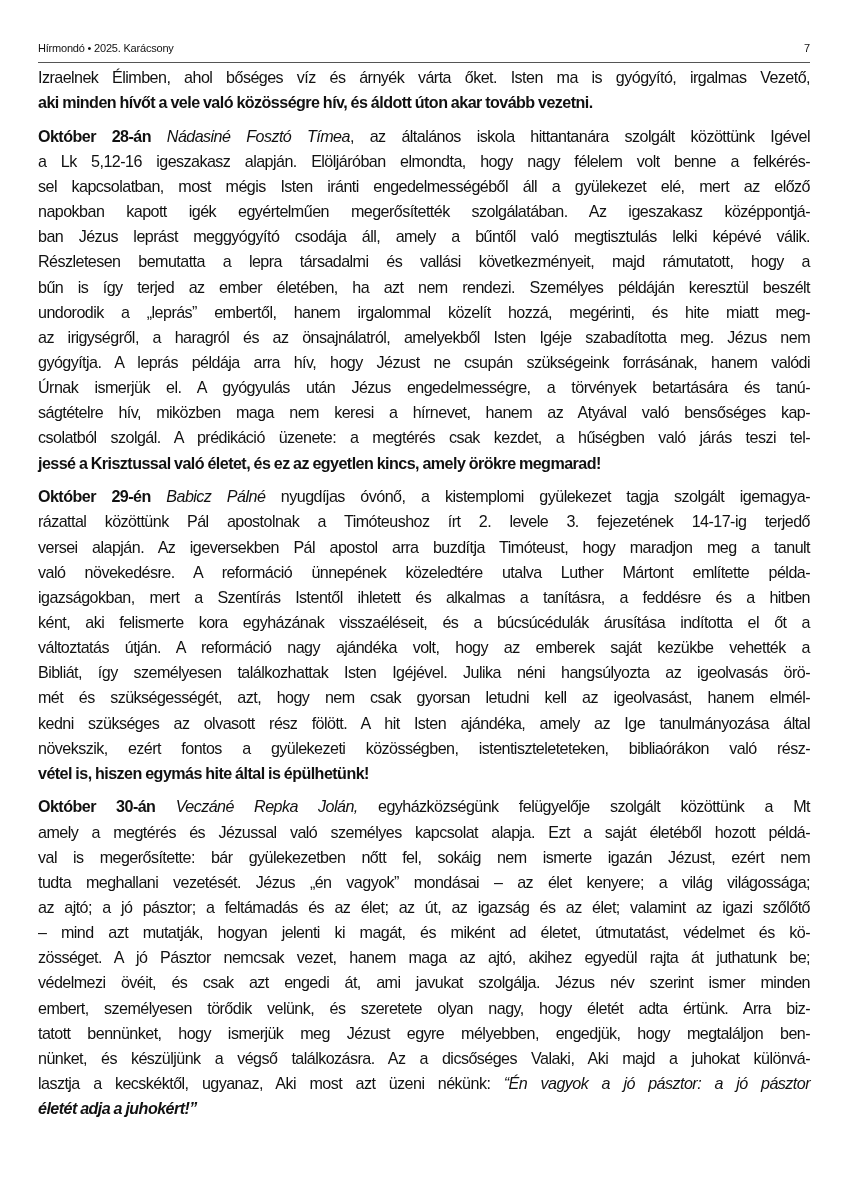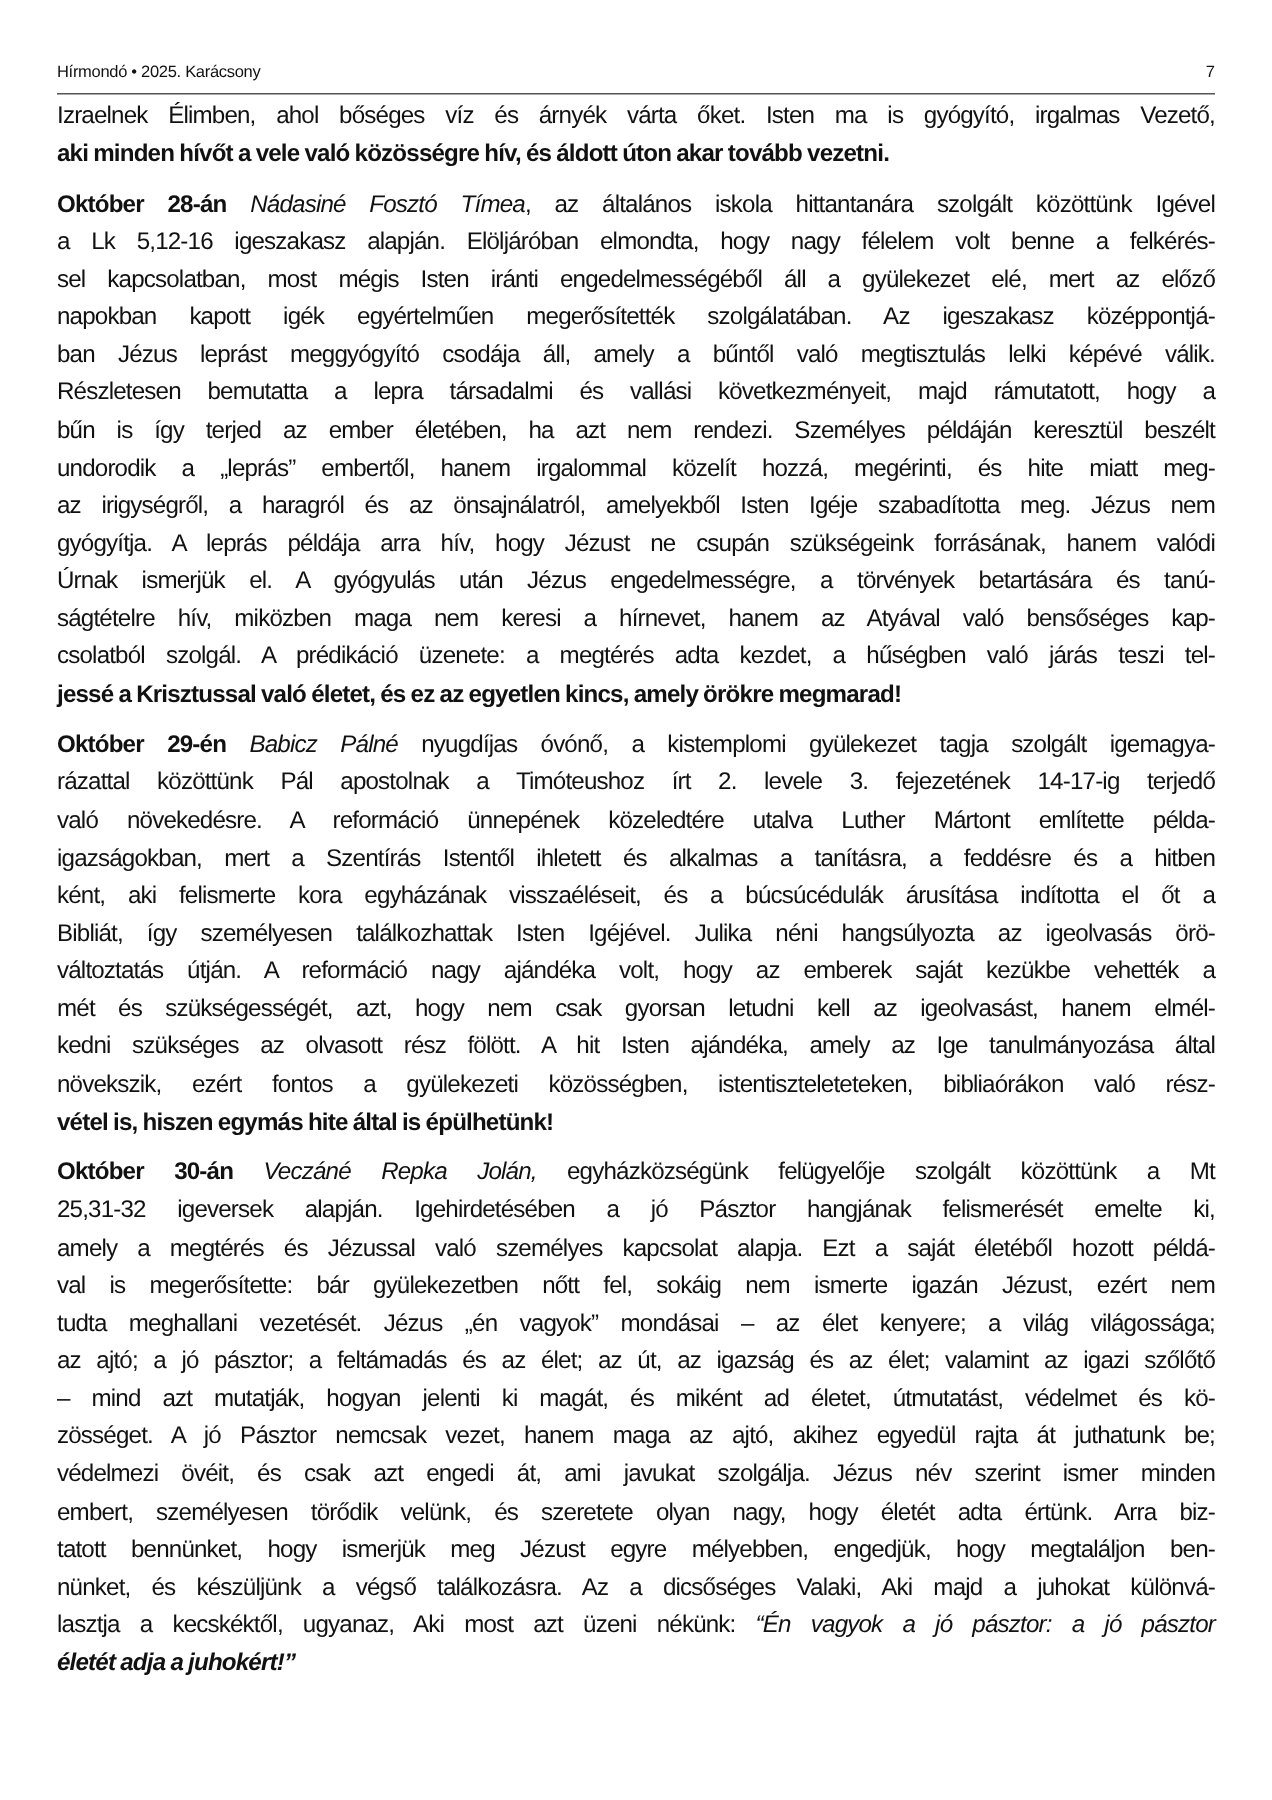--- a/index.html
+++ b/index.html
@@ -37,39 +37,39 @@
       <span class="line"><span>sel kapcsolatban, most mégis Isten iránti engedelmességéből áll a gyülekezet elé, mert az előző</span></span>
       <span class="line"><span>napokban kapott igék egyértelműen megerősítették szolgálatában. Az igeszakasz középpontjá-</span></span>
       <span class="line"><span>ban Jézus leprást meggyógyító csodája áll, amely a bűntől való megtisztulás lelki képévé válik.</span></span>
       <span class="line"><span>Részletesen bemutatta a lepra társadalmi és vallási következményeit, majd rámutatott, hogy a</span></span>
       <span class="line"><span>bűn is így terjed az ember életében, ha azt nem rendezi. Személyes példáján keresztül beszélt</span></span>
       <span class="line"><span>undorodik a „leprás” embertől, hanem irgalommal közelít hozzá, megérinti, és hite miatt meg-</span></span>
       <span class="line"><span>az irigységről, a haragról és az önsajnálatról, amelyekből Isten Igéje szabadította meg. Jézus nem</span></span>
       <span class="line"><span>gyógyítja. A leprás példája arra hív, hogy Jézust ne csupán szükségeink forrásának, hanem valódi</span></span>
       <span class="line"><span>Úrnak ismerjük el. A gyógyulás után Jézus engedelmességre, a törvények betartására és tanú-</span></span>
       <span class="line"><span>ságtételre hív, miközben maga nem keresi a hírnevet, hanem az Atyával való bensőséges kap-</span></span>
-      <span class="line"><span>csolatból szolgál. A prédikáció üzenete: a megtérés adta kezdet, a hűségben való járás teszi tel-</span></span>
+      <span class="line"><span>csolatból szolgál. A prédikáció üzenete: a megtérés csak kezdet, a hűségben való járás teszi tel-</span></span>
       <span class="line last"><span>jessé a Krisztussal való életet, és ez az egyetlen kincs, amely örökre megmarad!</span></span>
     </div>
     <div class="para">
       <span class="line"><span class="b">Október 29-én</span><span> </span><span class="i">Babicz Pálné</span><span> nyugdíjas óvónő, a kistemplomi gyülekezet tagja szolgált igemagya-</span></span>
       <span class="line"><span>rázattal közöttünk Pál apostolnak a Timóteushoz írt 2. levele 3. fejezetének 14-17-ig terjedő</span></span>
+      <span class="line"><span>versei alapján. Az igeversekben Pál apostol arra buzdítja Timóteust, hogy maradjon meg a tanult</span></span>
       <span class="line"><span>való növekedésre. A reformáció ünnepének közeledtére utalva Luther Mártont említette példa-</span></span>
       <span class="line"><span>igazságokban, mert a Szentírás Istentől ihletett és alkalmas a tanításra, a feddésre és a hitben</span></span>
       <span class="line"><span>ként, aki felismerte kora egyházának visszaéléseit, és a búcsúcédulák árusítása indította el őt a</span></span>
+      <span class="line"><span>változtatás útján. A reformáció nagy ajándéka volt, hogy az emberek saját kezükbe vehették a</span></span>
       <span class="line"><span>Bibliát, így személyesen találkozhattak Isten Igéjével. Julika néni hangsúlyozta az igeolvasás örö-</span></span>
-      <span class="line"><span>változtatás útján. A reformáció nagy ajándéka volt, hogy az emberek saját kezükbe vehették a</span></span>
       <span class="line"><span>mét és szükségességét, azt, hogy nem csak gyorsan letudni kell az igeolvasást, hanem elmél-</span></span>
       <span class="line"><span>kedni szükséges az olvasott rész fölött. A hit Isten ajándéka, amely az Ige tanulmányozása által</span></span>
       <span class="line"><span>növekszik, ezért fontos a gyülekezeti közösségben, istentiszteleteteken, bibliaórákon való rész-</span></span>
       <span class="line last"><span>vétel is, hiszen egymás hite által is épülhetünk!</span></span>
     </div>
     <div class="para">
       <span class="line"><span class="b">Október 30-án</span><span> </span><span class="i">Veczáné Repka Jolán,</span><span> egyházközségünk felügyelője szolgált közöttünk a Mt</span></span>
-      <span class="line"><span>25,31-32 igeversek alapján. Igehirdetésében a jó Pásztor hangjának felismerését emelte ki,</span></span>
       <span class="line"><span>amely a megtérés és Jézussal való személyes kapcsolat alapja. Ezt a saját életéből hozott példá-</span></span>
       <span class="line"><span>val is megerősítette: bár gyülekezetben nőtt fel, sokáig nem ismerte igazán Jézust, ezért nem</span></span>
       <span class="line"><span>tudta meghallani vezetését. Jézus „én vagyok” mondásai – az élet kenyere; a világ világossága;</span></span>
       <span class="line"><span>az ajtó; a jó pásztor; a feltámadás és az élet; az út, az igazság és az élet; valamint az igazi szőlőtő</span></span>
       <span class="line"><span>– mind azt mutatják, hogyan jelenti ki magát, és miként ad életet, útmutatást, védelmet és kö-</span></span>
       <span class="line"><span>zösséget. A jó Pásztor nemcsak vezet, hanem maga az ajtó, akihez egyedül rajta át juthatunk be;</span></span>
       <span class="line"><span>védelmezi övéit, és csak azt engedi át, ami javukat szolgálja. Jézus név szerint ismer minden</span></span>
       <span class="line"><span>embert, személyesen törődik velünk, és szeretete olyan nagy, hogy életét adta értünk. Arra biz-</span></span>
       <span class="line"><span>tatott bennünket, hogy ismerjük meg Jézust egyre mélyebben, engedjük, hogy megtaláljon ben-</span></span>
       <span class="line"><span>nünket, és készüljünk a végső találkozásra. Az a dicsőséges Valaki, Aki majd a juhokat különvá-</span></span>

